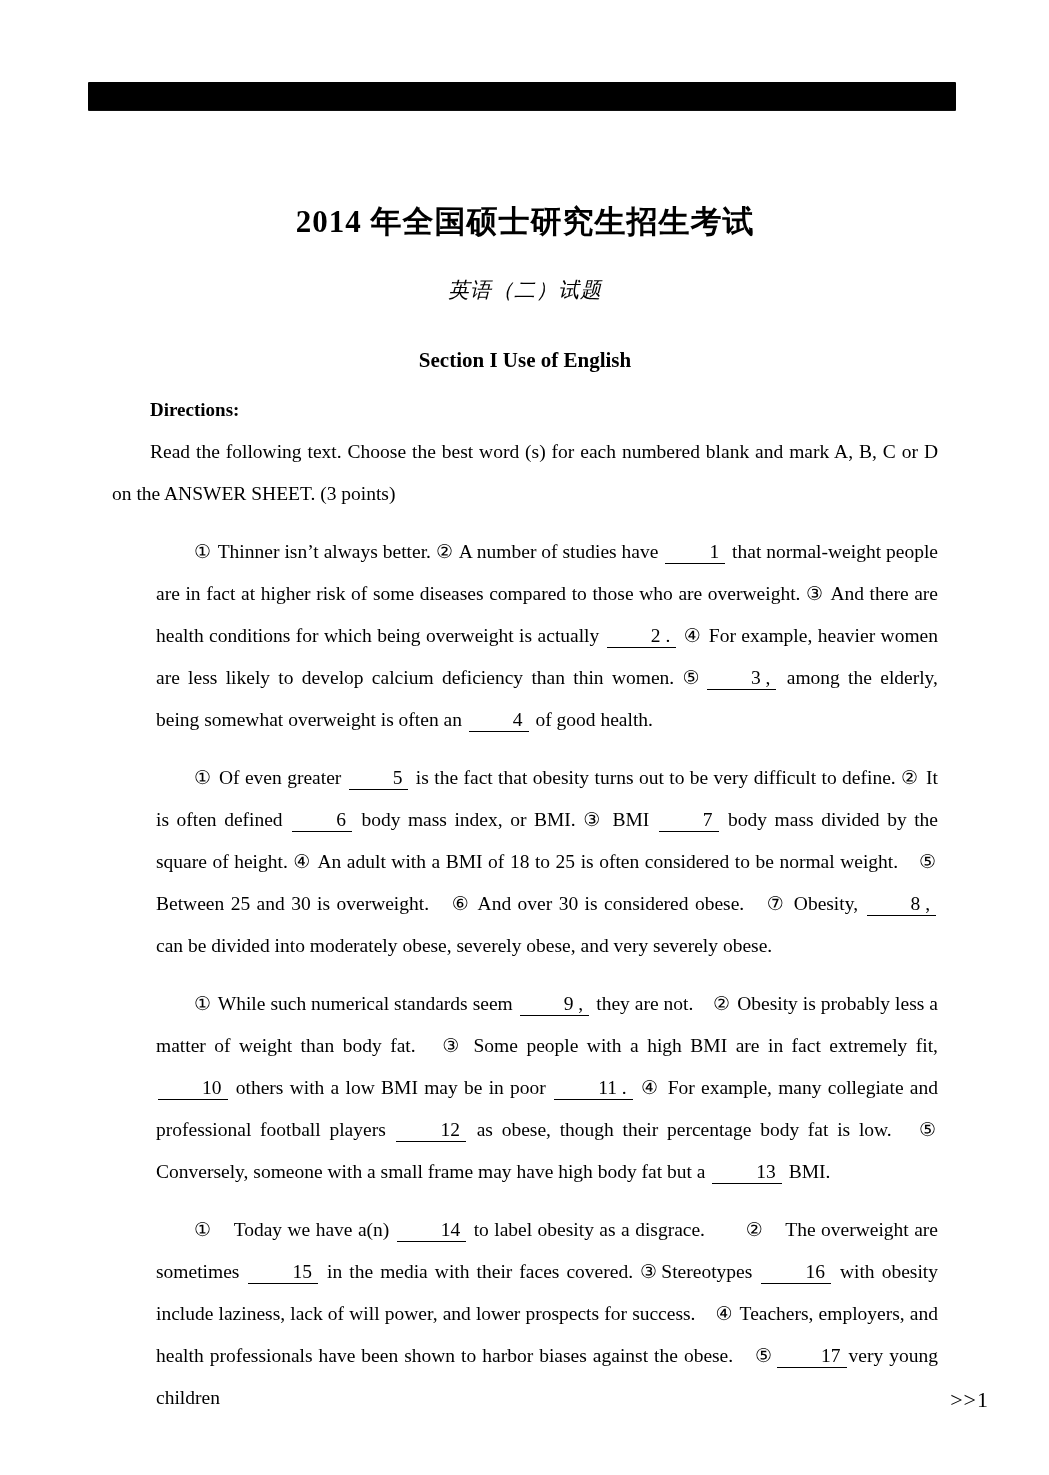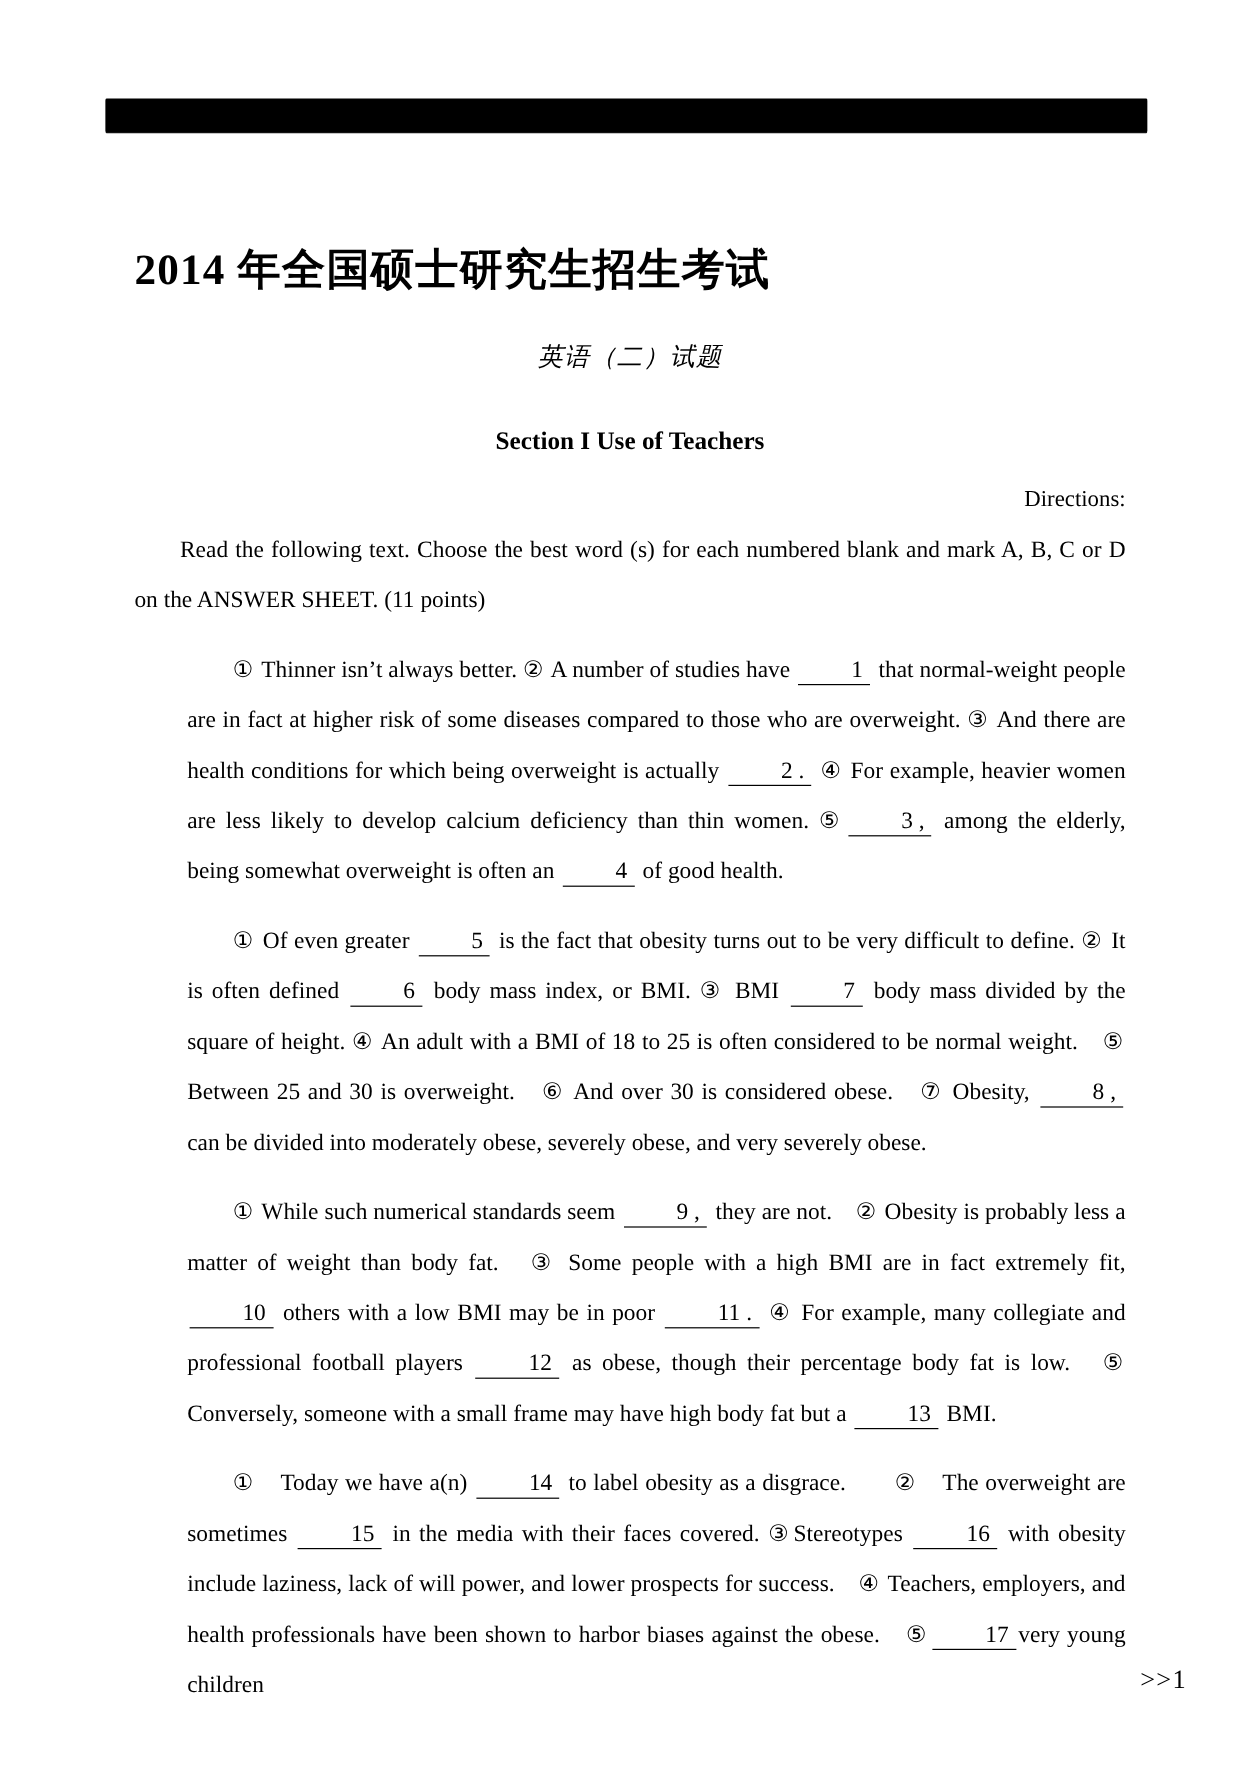--- a/index.html
+++ b/index.html
@@ -32,47 +32,47 @@
     border-radius: 1px;
     box-shadow: 0 1px 0 #111;
   }
   .content {
     position: absolute;
     left: 112px;
     top: 180px;
     width: 826px;
   }
   .doc-title {
+    text-align: center;
     font-family: "Liberation Serif", serif;
     font-weight: bold;
-    font-size: 36px;
+    font-size: 31px;
     letter-spacing: 1px;
     margin: 22px 0 0 0;
     line-height: 1.3;
   }
   .doc-subtitle {
     text-align: center;
     font-family: "DejaVu Sans", sans-serif;
     font-size: 21px;
     margin: 34px 0 0 0;
     letter-spacing: 1px;
     font-style: italic;
   }
   .section-heading {
     text-align: center;
     font-weight: bold;
     font-size: 21px;
     margin: 44px 0 0 0;
     font-family: "Liberation Serif", serif;
   }
   .directions-label {
-    font-weight: normal;
+    font-weight: bold;
     font-size: 19px;
     margin: 26px 0 0 38px;
-    text-align: right;
   }
   p.para {
     font-size: 19.5px;
     line-height: 42px;
     margin: 10px 0 0 0;
     text-align: justify;
     text-justify: inter-word;
   }
   p.indent {
     text-indent: 38px;
@@ -112,25 +112,25 @@
 <div class="page">
 
   <div class="top-bar"></div>
 
   <div class="content">
 
     <h1 class="doc-title">2014 年全国硕士研究生招生考试</h1>
 
     <div class="doc-subtitle">英语（二）试题</div>
 
-    <h2 class="section-heading">Section I  Use of Teachers</h2>
+    <h2 class="section-heading">Section I  Use of English</h2>
 
     <div class="directions-label">Directions:</div>
 
-    <p class="para indent">Read the following text. Choose the best word (s) for each numbered blank and mark A, B, C or D on the ANSWER SHEET. (11 points)</p>
+    <p class="para indent">Read the following text. Choose the best word (s) for each numbered blank and mark A, B, C or D on the ANSWER SHEET. (3 points)</p>
 
     <div id="paragraphs">
         <p class="para indent block-gap"><span class="circ">①</span><span> Thinner isn’t always better. </span><span class="circ">②</span><span> A number of studies have </span><span class="blank">1</span><span> that normal-weight people are in fact at higher risk of some diseases compared to those who are overweight. </span><span class="circ">③</span><span> And there are health conditions for which being overweight is actually </span><span class="blank blank-wide">2 .</span><span> </span><span class="circ">④</span><span> For example, heavier women are less likely to develop calcium deficiency than thin women. </span><span class="circ">⑤</span><span class="blank blank-wide">3 ,</span><span> among the elderly, being somewhat overweight is often an </span><span class="blank">4</span><span> of good health.</span></p>
         <p class="para indent block-gap"><span class="circ">①</span><span> Of even greater </span><span class="blank">5</span><span> is the fact that obesity turns out to be very difficult to define. </span><span class="circ">②</span><span> It is often defined </span><span class="blank">6</span><span> body mass index, or BMI. </span><span class="circ">③</span><span> BMI </span><span class="blank">7</span><span> body mass divided by the square of height. </span><span class="circ">④</span><span> An adult with a BMI of 18 to 25 is often considered to be normal weight.　</span><span class="circ">⑤</span><span> Between 25 and 30 is overweight.　</span><span class="circ">⑥</span><span> And over 30 is considered obese.　</span><span class="circ">⑦</span><span> Obesity, </span><span class="blank blank-wide">8 ,</span><span> can be divided into moderately obese, severely obese, and very severely obese.</span></p>
         <p class="para indent block-gap"><span class="circ">①</span><span> While such numerical standards seem </span><span class="blank blank-wide">9 ,</span><span> they are not.　</span><span class="circ">②</span><span> Obesity is probably less a matter of weight than body fat.　</span><span class="circ">③</span><span> Some people with a high BMI are in fact extremely fit, </span><span class="blank">10</span><span> others with a low BMI may be in poor </span><span class="blank blank-wide">11 .</span><span> </span><span class="circ">④</span><span> For example, many collegiate and professional football players </span><span class="blank">12</span><span> as obese, though their percentage body fat is low.　</span><span class="circ">⑤</span><span> Conversely, someone with a small frame may have high body fat but a </span><span class="blank">13</span><span> BMI.</span></p>
         <p class="para indent block-gap"><span class="circ">①</span><span>　Today we have a(n) </span><span class="blank">14</span><span> to label obesity as a disgrace.　　</span><span class="circ">②</span><span>　The overweight are sometimes </span><span class="blank">15</span><span> in the media with their faces covered. </span><span class="circ">③</span><span>Stereotypes </span><span class="blank">16</span><span> with obesity include laziness, lack of will power, and lower prospects for success.　</span><span class="circ">④</span><span> Teachers, employers, and health professionals have been shown to harbor biases against the obese.　</span><span class="circ">⑤</span><span class="blank">17</span><span>very young children</span></p>
       </div>
 
   </div>
 

